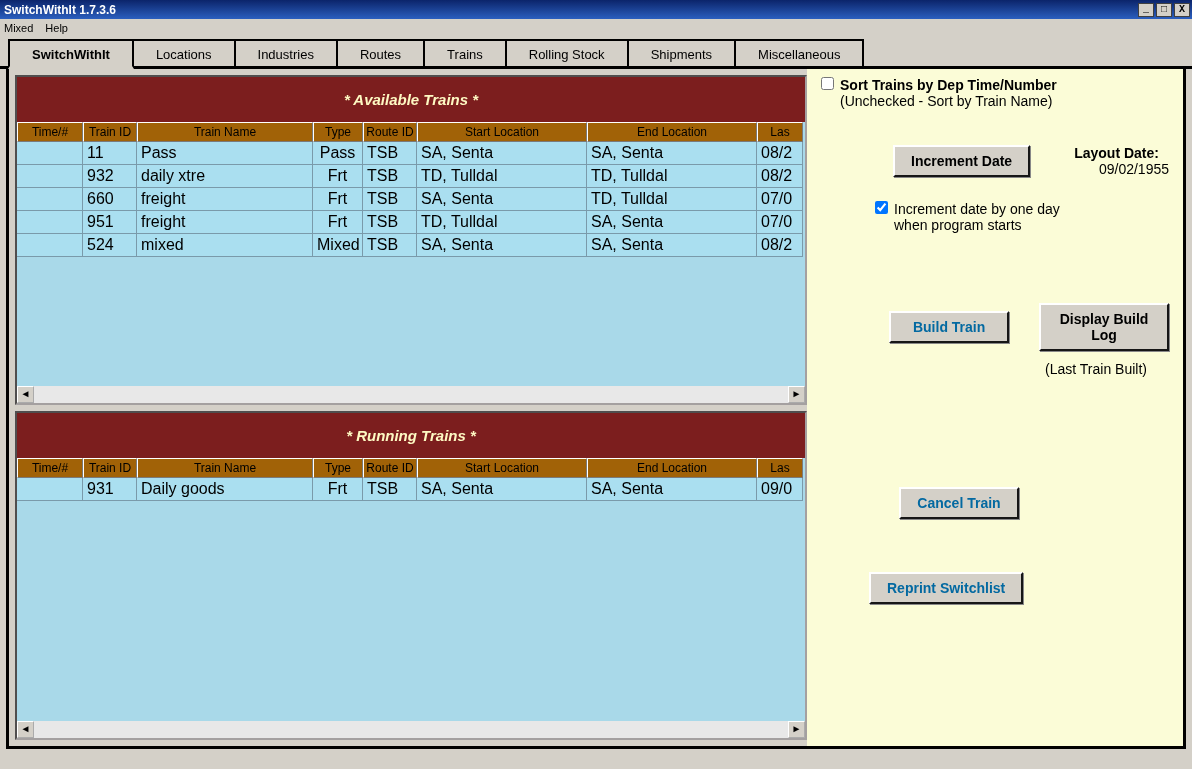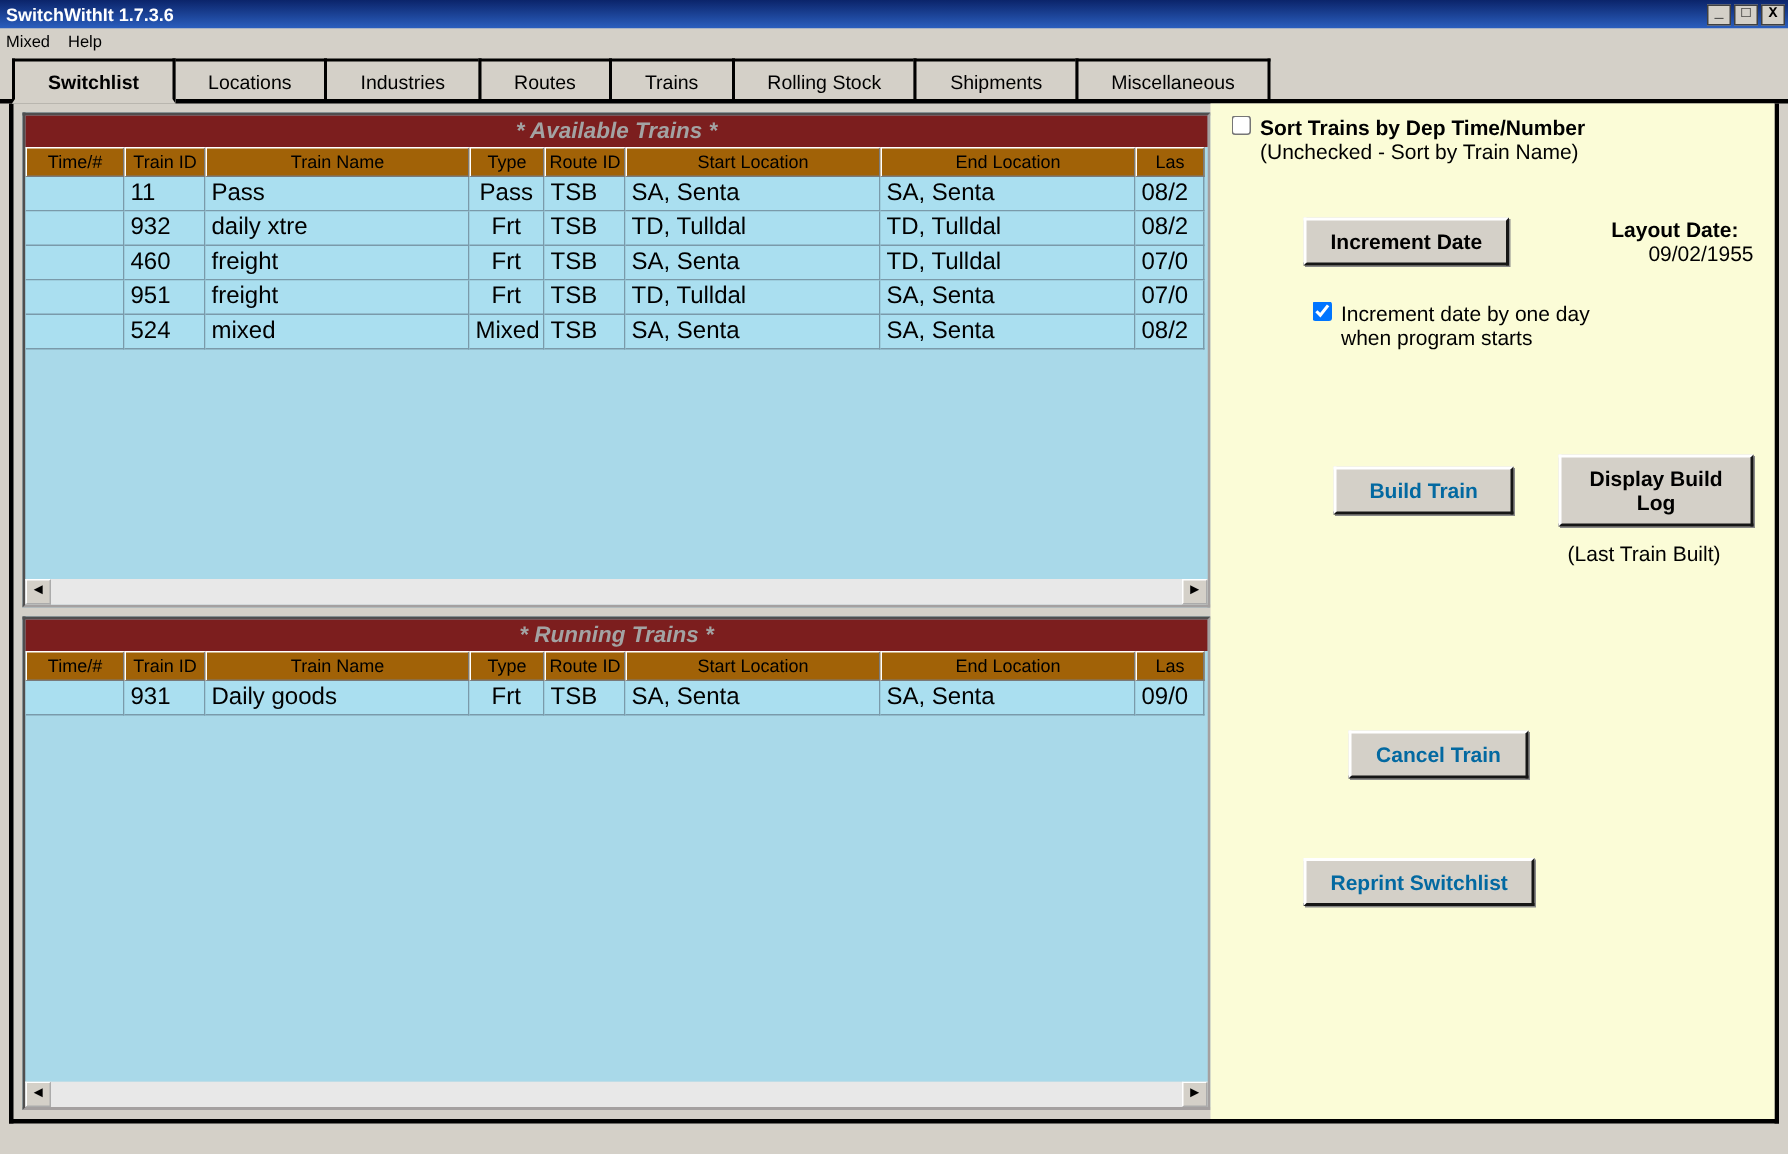--- a/index.html
+++ b/index.html
@@ -42,22 +42,22 @@
 .left-col {
   width: 798px; display: flex; flex-direction: column; gap: 6px;
   padding: 6px 0 6px 6px;
 }
 .panel {
   border: 2px inset #a4a0a0; display: flex; flex-direction: column;
   background: #a9d9e9;
 }
 .panel-h { flex: 1; }
 .panel-title {
-  background: #7c1e1e; color: #a3a3a3; text-align: center; font-weight: bold;
-  font-style: italic; padding: 2px 0; font-size: 15px;
+  background: #7c1e1e; color: #fef9c3; text-align: center; font-weight: bold;
+  font-style: italic; padding: 14px 0; font-size: 15px;
 }
 .grid {
   flex: 1; overflow: hidden; background: #a9d9e9; position: relative;
 }
 .gridhead, .gridrow {
   display: grid;
   grid-template-columns: 66px 54px 176px 50px 54px 170px 170px 46px;
 }
 .gridhead .gc {
   border: 1px solid #7a7a7a; border-top-color:#fff;border-left-color:#fff;
@@ -99,21 +99,21 @@
     <div class="wbtn">X</div>
   </div>
 </div>
 
 <div class="menubar">
   <span>Mixed</span>
   <span>Help</span>
 </div>
 
 <div class="tabs" id="tabstrip">
-    <div class="tab active">Switchlist</div>
+    <div class="tab active">SwitchWithIt</div>
     <div class="tab">Locations</div>
     <div class="tab">Industries</div>
     <div class="tab">Routes</div>
     <div class="tab">Trains</div>
     <div class="tab">Rolling Stock</div>
     <div class="tab">Shipments</div>
     <div class="tab">Miscellaneous</div>
   </div>
 
 <div class="content">
@@ -148,21 +148,21 @@
               <div class="gc">932</div>
               <div class="gc">daily xtre</div>
               <div class="gc ctr">Frt</div>
               <div class="gc">TSB</div>
               <div class="gc">TD, Tulldal</div>
               <div class="gc">TD, Tulldal</div>
               <div class="gc">08/2</div>
             </div>
             <div class="gridrow">
               <div class="gc"></div>
-              <div class="gc">460</div>
+              <div class="gc">660</div>
               <div class="gc">freight</div>
               <div class="gc ctr">Frt</div>
               <div class="gc">TSB</div>
               <div class="gc">SA, Senta</div>
               <div class="gc">TD, Tulldal</div>
               <div class="gc">07/0</div>
             </div>
             <div class="gridrow">
               <div class="gc"></div>
               <div class="gc">951</div>
@@ -229,21 +229,21 @@
 
   <div class="right-col">
     <div class="row" style="gap:6px;align-items:flex-start">
       <input type="checkbox" id="sortcb" style="">
       <div>
         <span class="rlabel" style="font-weight:bold">Sort Trains by Dep Time/Number</span><br>
         <span class="rlabel">(Unchecked - Sort by Train Name)</span>
       </div>
     </div>
 
-    <div class="row" style="margin-top:36px;align-items:center">
+    <div class="row" style="margin-top:36px;gap:24px;align-items:center">
       <div style="width:48px"></div>
       <button class="btn">Increment Date</button>
       <div style="flex:1;text-align:right">
         <span class="rlabel" style="font-weight:bold">Layout Date:</span>
         &nbsp;&nbsp;
         <span class="rlabel" style="font-weight:normal">09/02/1955</span>
       </div>
     </div>
 
     <div class="row" style="margin-top:24px;gap:6px;align-items:flex-start">

